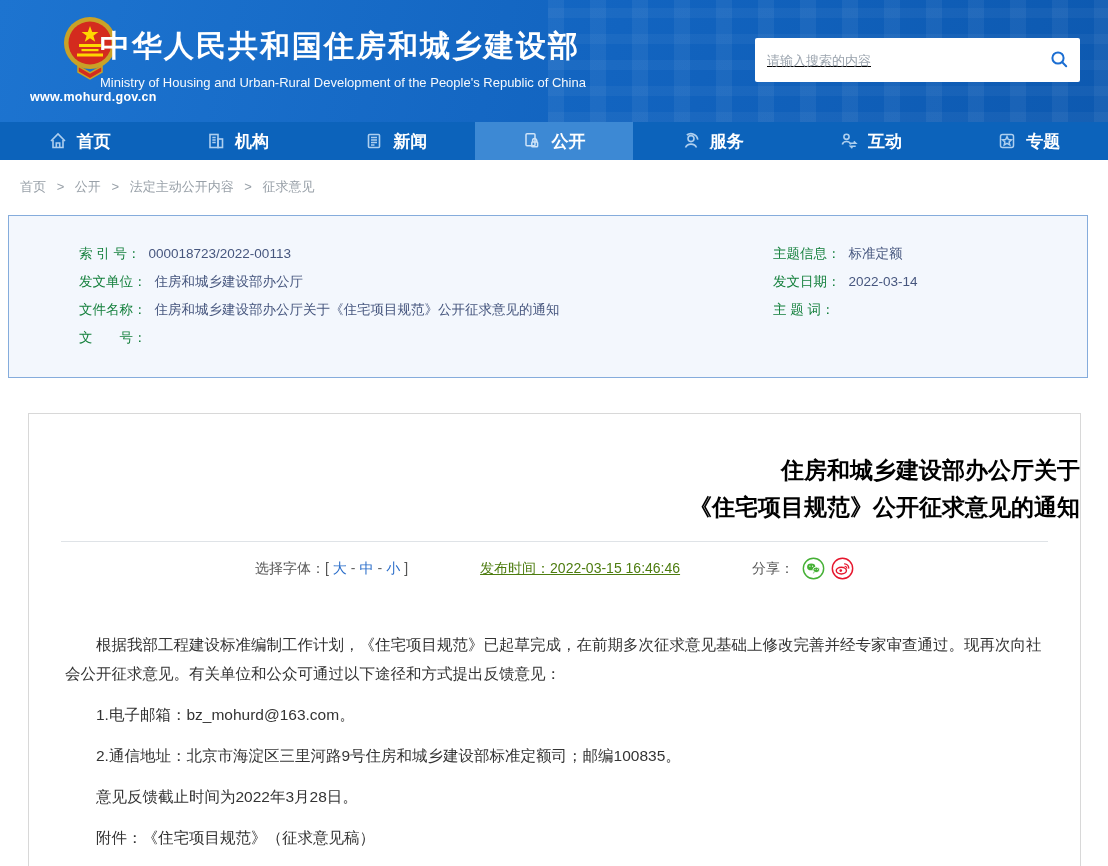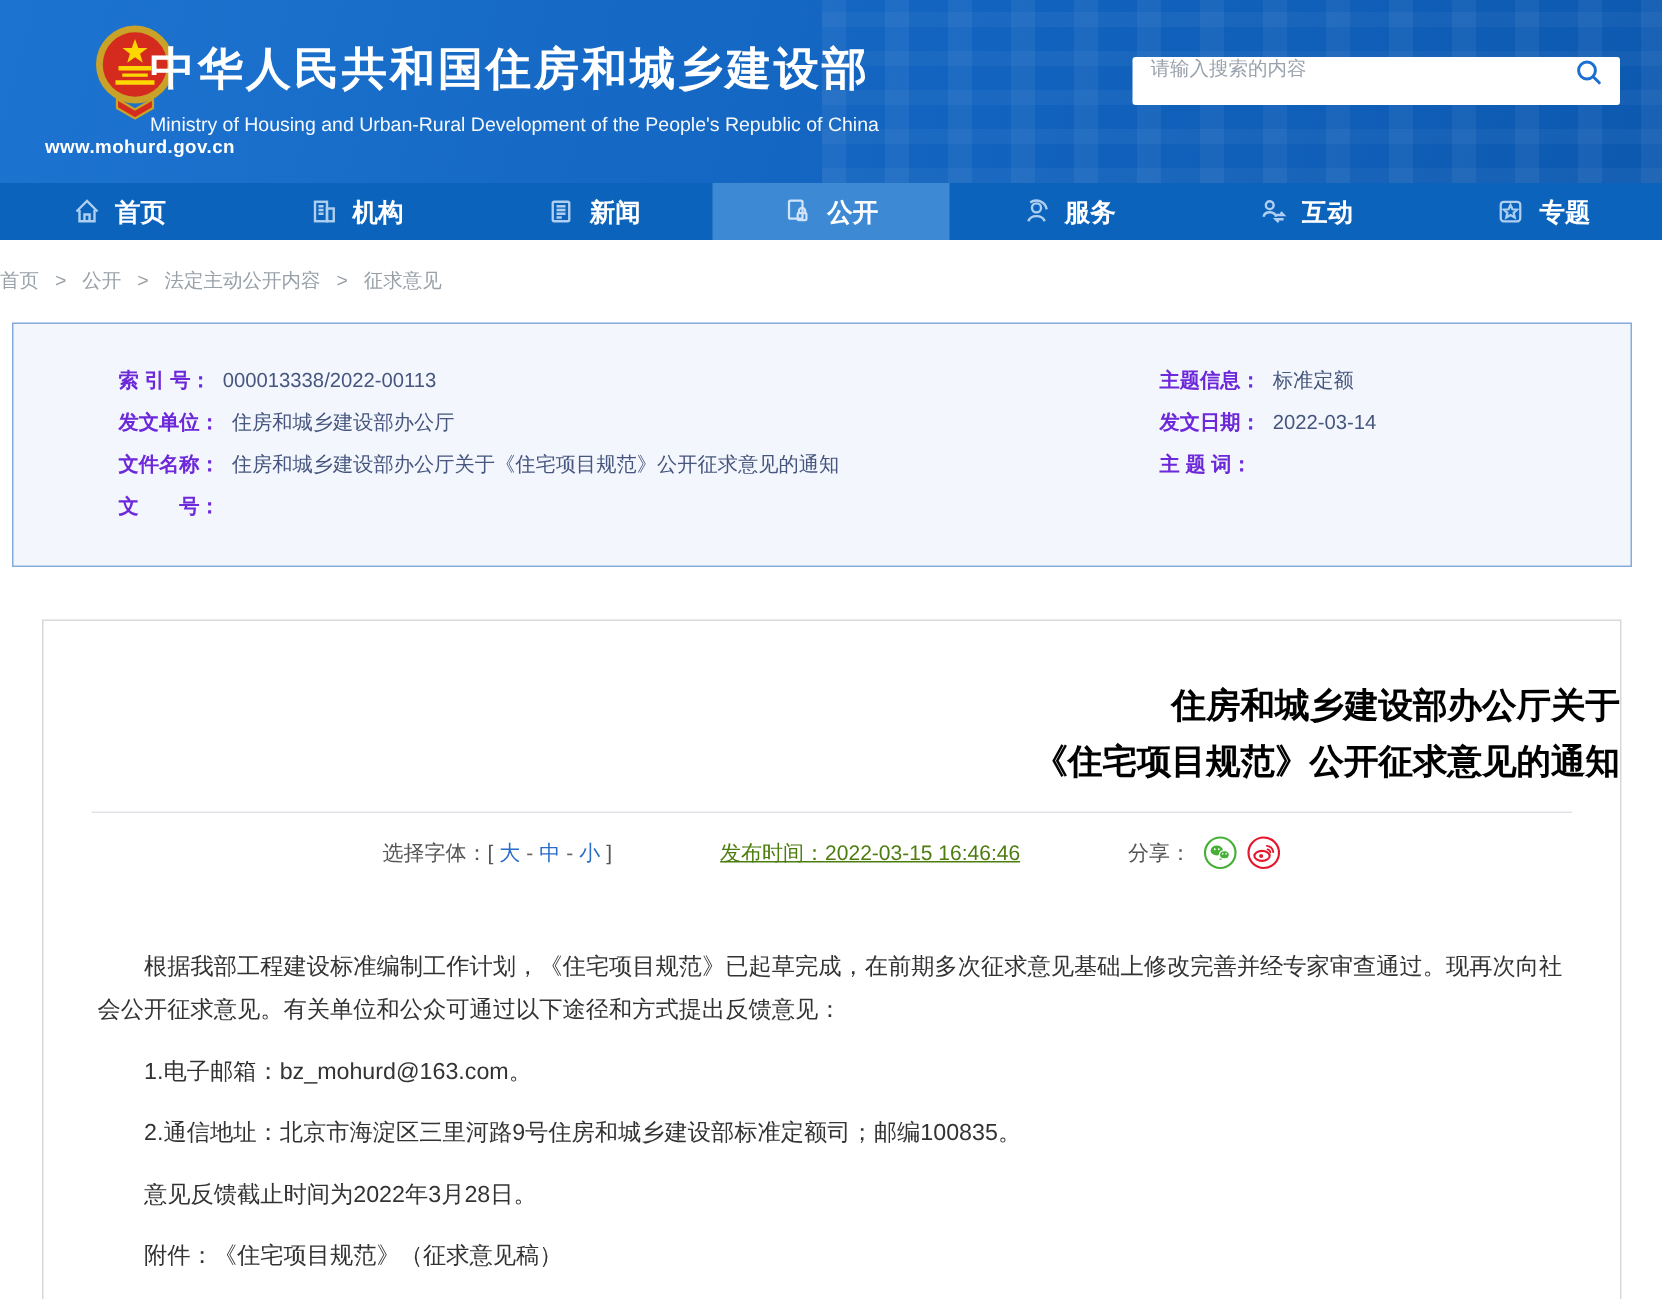--- a/index.html
+++ b/index.html
@@ -12,46 +12,46 @@
   .header .deco { position:absolute; top:0; right:0; width:560px; height:122px;
     background:
       repeating-linear-gradient(90deg, rgba(255,255,255,0.05) 0 16px, rgba(255,255,255,0) 16px 42px),
       repeating-linear-gradient(0deg, rgba(255,255,255,0.04) 0 10px, rgba(255,255,255,0) 10px 26px);
     pointer-events:none; }
   .logo-wrap { position:absolute; left:30px; top:14px; width:120px; text-align:center; cursor:pointer; }
   .site-url { margin-top:6px; color:#fff; font-size:12.5px; font-weight:bold; letter-spacing:.3px; }
   .titles { position:absolute; left:100px; top:26px; cursor:pointer; }
   .site-name { color:#fff; font-size:30px; font-weight:bold; letter-spacing:2px; }
   .site-name-en { margin-top:8px; color:rgba(255,255,255,.96); font-size:13px; }
-  .search-box { position:absolute; right:28px; top:38px; width:325px; height:32px;
-    background:#fff; border-radius:2px; display:flex; align-items:flex-start; padding:0 10px 0 12px; }
+  .search-box { position:absolute; right:28px; top:38px; width:325px; height:44px;
+    background:#fff; border-radius:2px; display:flex; align-items:center; padding:0 10px 0 12px;text-decoration:underline; }
   .search-box input { flex:1; border:none; outline:none; font-size:13px; color:#333;
     font-family:"Liberation Sans","DejaVu Sans",sans-serif; background:transparent; }
   .search-box input::placeholder { color:#9aa3ad; }
   .search-btn { width:22px; height:22px; border:none; background:transparent; cursor:pointer; padding:0; }
 
   
   .nav { display:flex; height:38px; background:#0c63bb; }
   .nav-item { flex:1; display:flex; align-items:center; justify-content:center; gap:9px;
     color:#fff; font-size:17px; font-weight:bold; cursor:pointer; }
   .nav-item.active { background:#3d89d4; }
   .nav-item svg { display:block; }
 
   
-  .breadcrumb { padding:18px 0 0 0; font-size:13px; color:#98a0a8; }
+  .breadcrumb { padding:18px 0 0 20px; font-size:13px; color:#98a0a8; }
   .breadcrumb .crumb { color:#98a0a8; cursor:pointer; }
   .breadcrumb .sep { margin:0 7px; }
 
   
   .doc-info { margin:19px 20px 0 8px; height:163px; background:#f3f7fd;
     border:1px solid #85acdc; display:flex; padding-top:24px; }
   .doc-col-left { width:764px; padding-left:70px; }
   .doc-col-right { flex:1; }
   .doc-row { height:28px; line-height:28px; font-size:13.5px; white-space:nowrap; }
-  .doc-label { font-weight:bold; color:#6d28d9; }
+  .doc-label { font-weight:normal; color:#15803d; }
   .doc-value { color:#46567e; margin-left:8px; }
 
   
   .article { margin:35px 27px 0 28px; border:1px solid #d8d8d8; background:#fff;
     height:500px; padding-top:38px; }
   .article-title { text-align:right; font-size:23px; font-weight:bold; color:#000; line-height:37px; }
   .title-sep { height:1px; background:#dfe3e7; margin:15px 32px 0 32px; }
   .meta-row { margin-top:14px; display:flex; justify-content:center; align-items:center;
     font-size:14px; color:#555; line-height:24px;gap:23px; }
   .meta-group { display:flex; align-items:center; }
@@ -181,21 +181,21 @@
   <span class="crumb">公开</span>
   <span class="sep">&gt;</span>
   <span class="crumb">法定主动公开内容</span>
   <span class="sep">&gt;</span>
   <span class="crumb">征求意见</span>
 </div>
 
 <div class="doc-info">
   <div class="doc-col-left">
     <div class="doc-row">
-      <span class="doc-label">索 引 号：</span><span class="doc-value">000013338/2022-00113</span>
+      <span class="doc-label">索 引 号：</span><span class="doc-value">000018723/2022-00113</span>
     </div>
     <div class="doc-row">
       <span class="doc-label">发文单位：</span><span class="doc-value">住房和城乡建设部办公厅</span>
     </div>
     <div class="doc-row">
       <span class="doc-label">文件名称：</span><span class="doc-value">住房和城乡建设部办公厅关于《住宅项目规范》公开征求意见的通知</span>
     </div>
     <div class="doc-row">
       <span class="doc-label">文　　号：</span><span class="doc-value"></span>
     </div>

